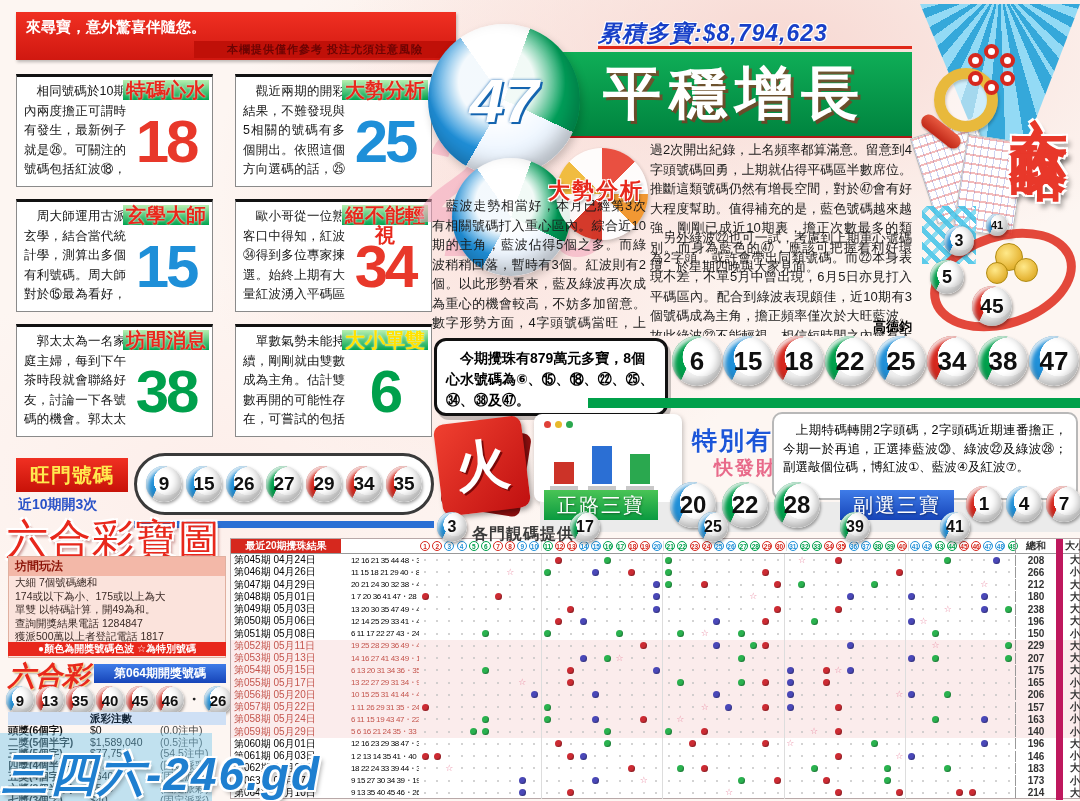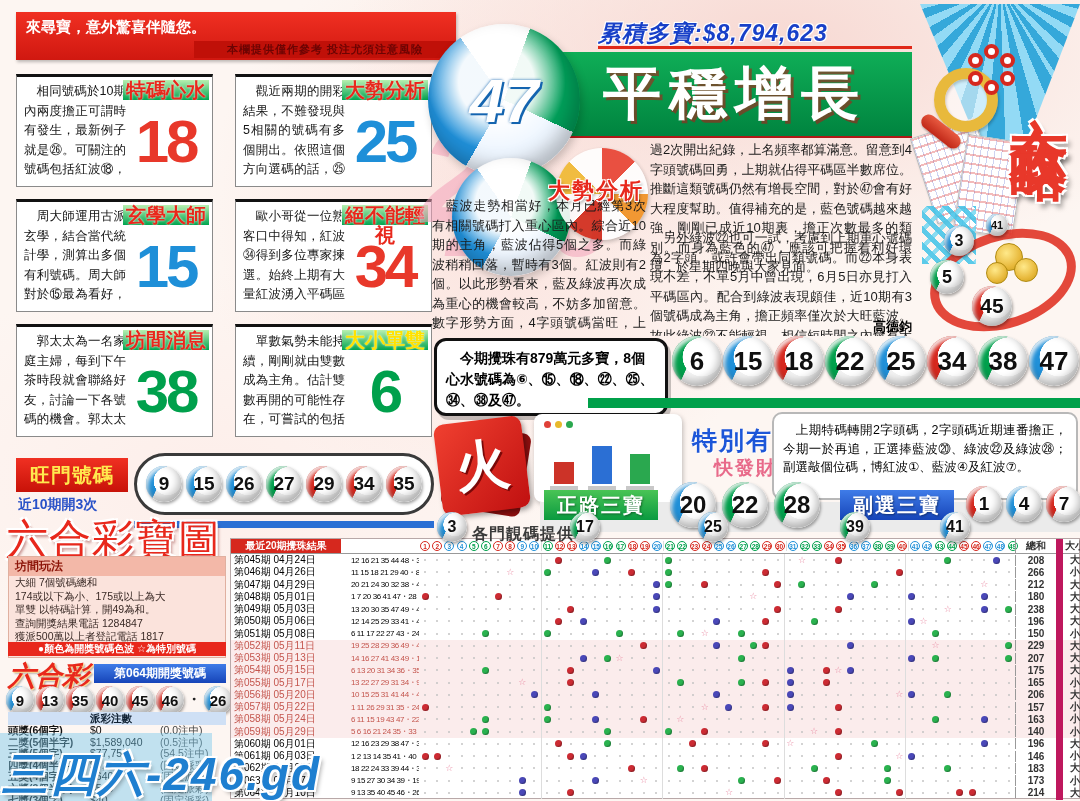--- a/index.html
+++ b/index.html
@@ -79,21 +79,21 @@
   .tdots{position:absolute;left:10px;top:7px;display:flex;gap:4px;}
   .tdots i{width:7px;height:7px;border-radius:50%;display:block;}
   .bars{position:absolute;left:16px;bottom:10px;display:flex;align-items:flex-end;gap:10px;}
   .bars .bar{width:20px;display:block;}
   .bars .plinth{width:28px;height:6px;background:#c8c8c8;display:block;margin-top:2px;}
   .sp-title{color:#1d56d8;font-weight:900;font-size:25px;letter-spacing:2px;text-shadow:1px 1px 0 #fff;}
   .sp-sub{color:#e86a8a;font-weight:900;font-size:19px;letter-spacing:2px;}
   .sp-box{left:772px;top:412px;width:306px;height:88px;background:#fff;border:2px solid #b8b8b8;border-radius:10px;
     padding:7px 9px;box-sizing:border-box;font-size:12.5px;line-height:18.5px;text-align:justify;}
   .grayband{left:540px;top:502px;width:540px;height:30px;background:#ebebeb;}
-  .tre-label{height:30px;font-weight:700;font-size:20px;line-height:30px;text-align:center;color:#fff;
+  .tre-label{height:30px;font-weight:400;font-size:20px;line-height:30px;text-align:center;color:#fff;
     letter-spacing:2px;text-shadow:1px 1px 2px rgba(0,0,0,.4);}
   .tre-main{left:544px;top:490px;width:114px;background:linear-gradient(180deg,#49c455,#0a9a40);}
   .tre-alt{left:840px;top:490px;width:114px;background:linear-gradient(180deg,#3f7ce8,#1644b8);}
   .nice-label{font-size:16px;font-weight:700;color:#3a3a3a;letter-spacing:1px;}
   
   .rays{left:920px;top:4px;width:160px;height:200px;
     background:repeating-conic-gradient(from 150deg at 50% -8%, #35a8da 0 7deg, #93daf5 7deg 14deg);
     clip-path:polygon(0 0,100% 0,52% 100%);}
   .ring{position:absolute;width:15px;height:15px;border:4px solid #d6281e;border-radius:50%;background:#fff;box-sizing:border-box;}
   .mag-ring{left:934px;top:68px;width:64px;height:64px;border:11px solid #e8b93c;border-radius:50%;

